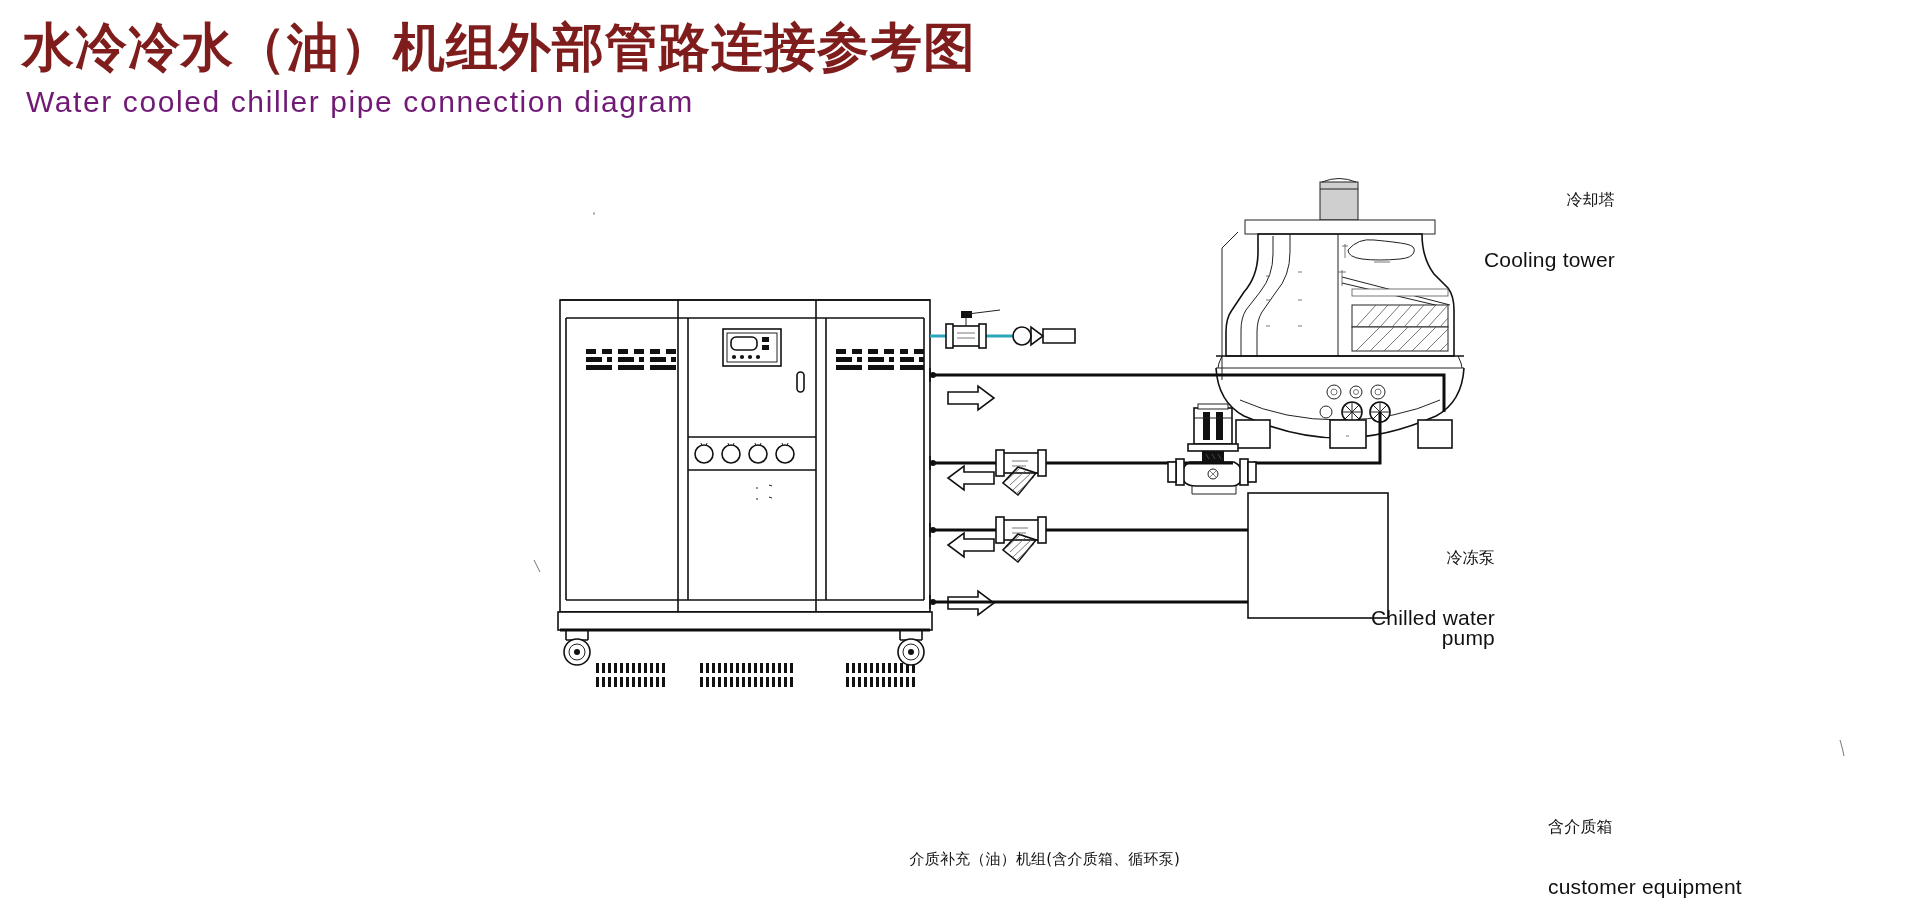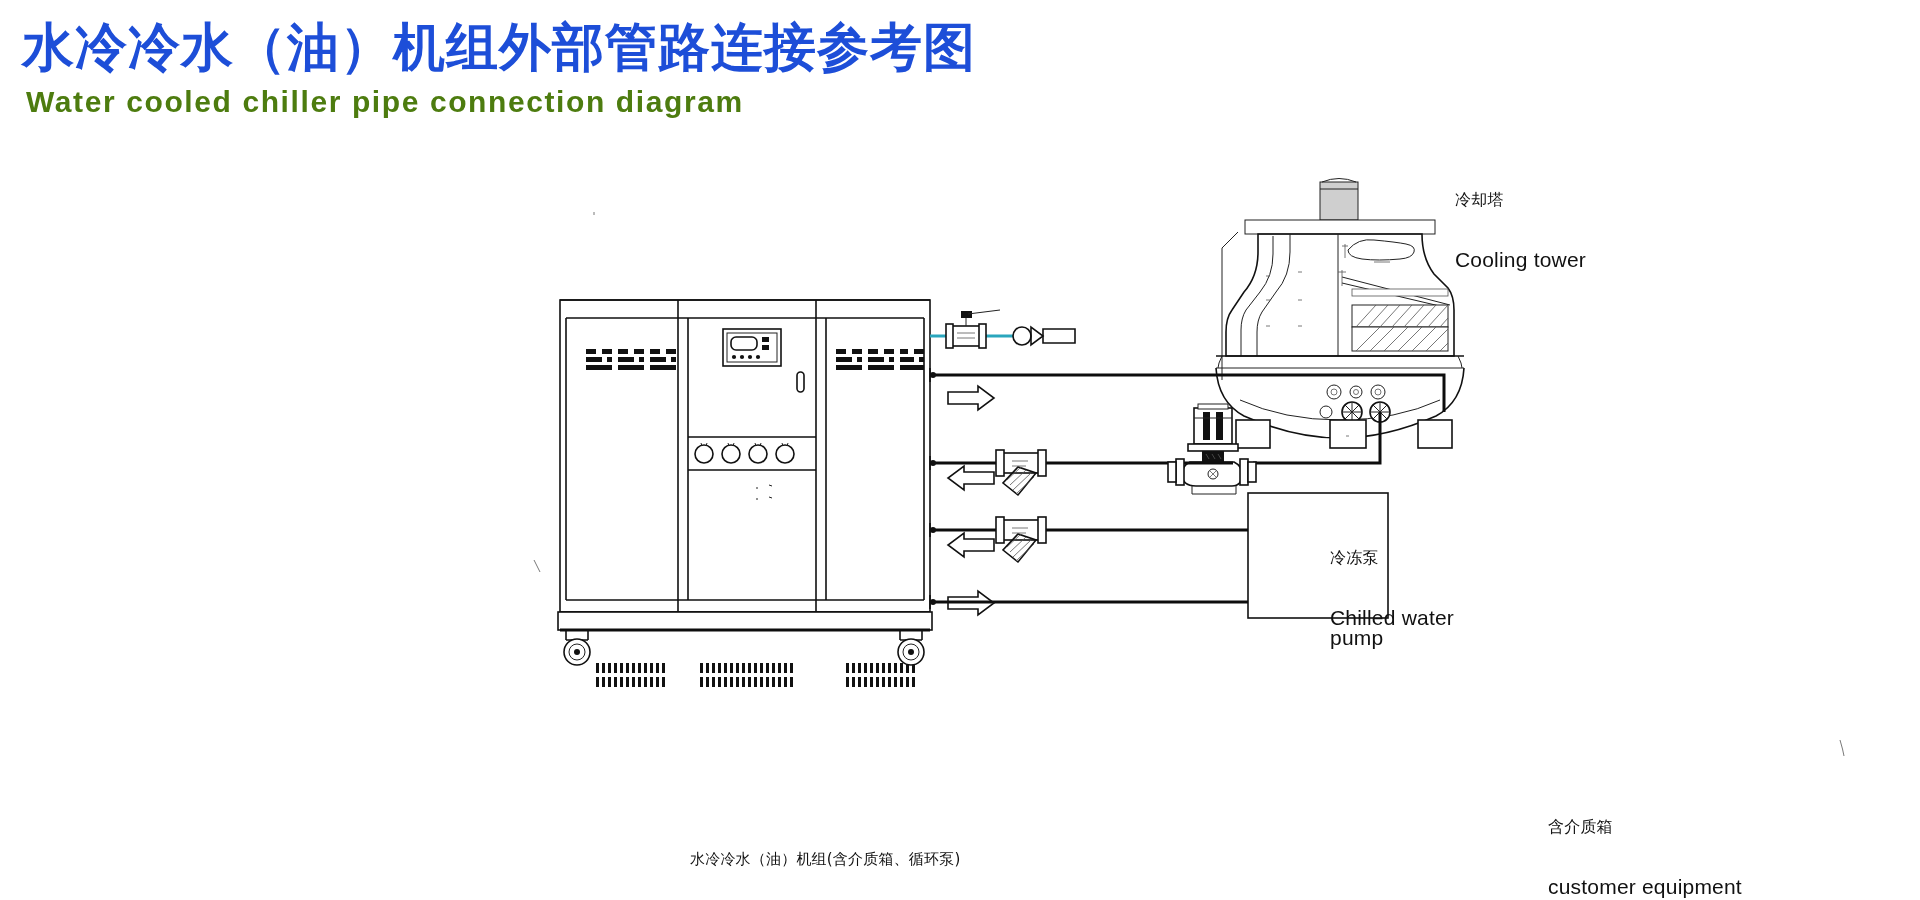--- a/index.html
+++ b/index.html
@@ -8,37 +8,37 @@
     width:1920px;height:900px;overflow:hidden;
     font-family:"Liberation Sans","DejaVu Sans",sans-serif;
     color:#1a1a1a;position:relative;
   }
   #stage{position:absolute;left:0;top:0;width:1920px;height:900px;}
 
   
   .title-zh{
     position:absolute;left:22px;top:18px;
     font-size:52px;line-height:58px;font-weight:700;
-    letter-spacing:1px;color:#1d4ed8;white-space:nowrap;
+    letter-spacing:1px;color:#7f1d1d;white-space:nowrap;
     font-family:"DejaVu Sans","Liberation Sans",sans-serif;
   }
   .title-en{
     position:absolute;left:26px;top:84px;
-    font-size:30px;line-height:36px;font-weight:700;
-    letter-spacing:1.6px;color:#4d7c0f;white-space:nowrap;
+    font-size:30px;line-height:36px;font-weight:400;
+    letter-spacing:1.6px;color:#701a75;white-space:nowrap;
   }
 
   
   .lbl{
     position:absolute;white-space:pre;color:#111;
     font-size:17px;line-height:20px;letter-spacing:.2px;
   }
   .lbl .zh{font-family:"DejaVu Sans","Liberation Sans",sans-serif;font-size:16px;display:block;}
   .lbl .en{display:block;font-size:21px;}
-  .lbl.center{text-align:left;}
+  .lbl.center{text-align:right;}
   .lbl.caption{font-size:16px;line-height:19px;}
   .lbl.caption .zh{font-size:15px;}
 
   svg{position:absolute;left:0;top:0;overflow:visible;}
   .ln{fill:none;stroke:#111;stroke-width:1.6;}
   .ln-thin{fill:none;stroke:#222;stroke-width:1;}
   .ln-hair{fill:none;stroke:#555;stroke-width:.8;}
   .ln-thick{fill:none;stroke:#0d0d0d;stroke-width:3;}
   .fillw{fill:#ffffff;}
   .fillk{fill:#111;}
@@ -435,17 +435,17 @@
   </div>
 
   <div class="lbl" style="left:1548px;top:777px;">
     <span class="zh">含介质箱</span>
     <span class="en">customer equipment</span>
     
     
   </div>
 
   <div class="lbl caption center" style="left:690px;top:812px;width:490px;">
-    <span class="zh">水冷冷水（油）机组(含介质箱、循环泵)</span>
+    <span class="zh">介质补充（油）机组(含介质箱、循环泵)</span>
     
   </div>
 
 </div>
 
 </body></html>

